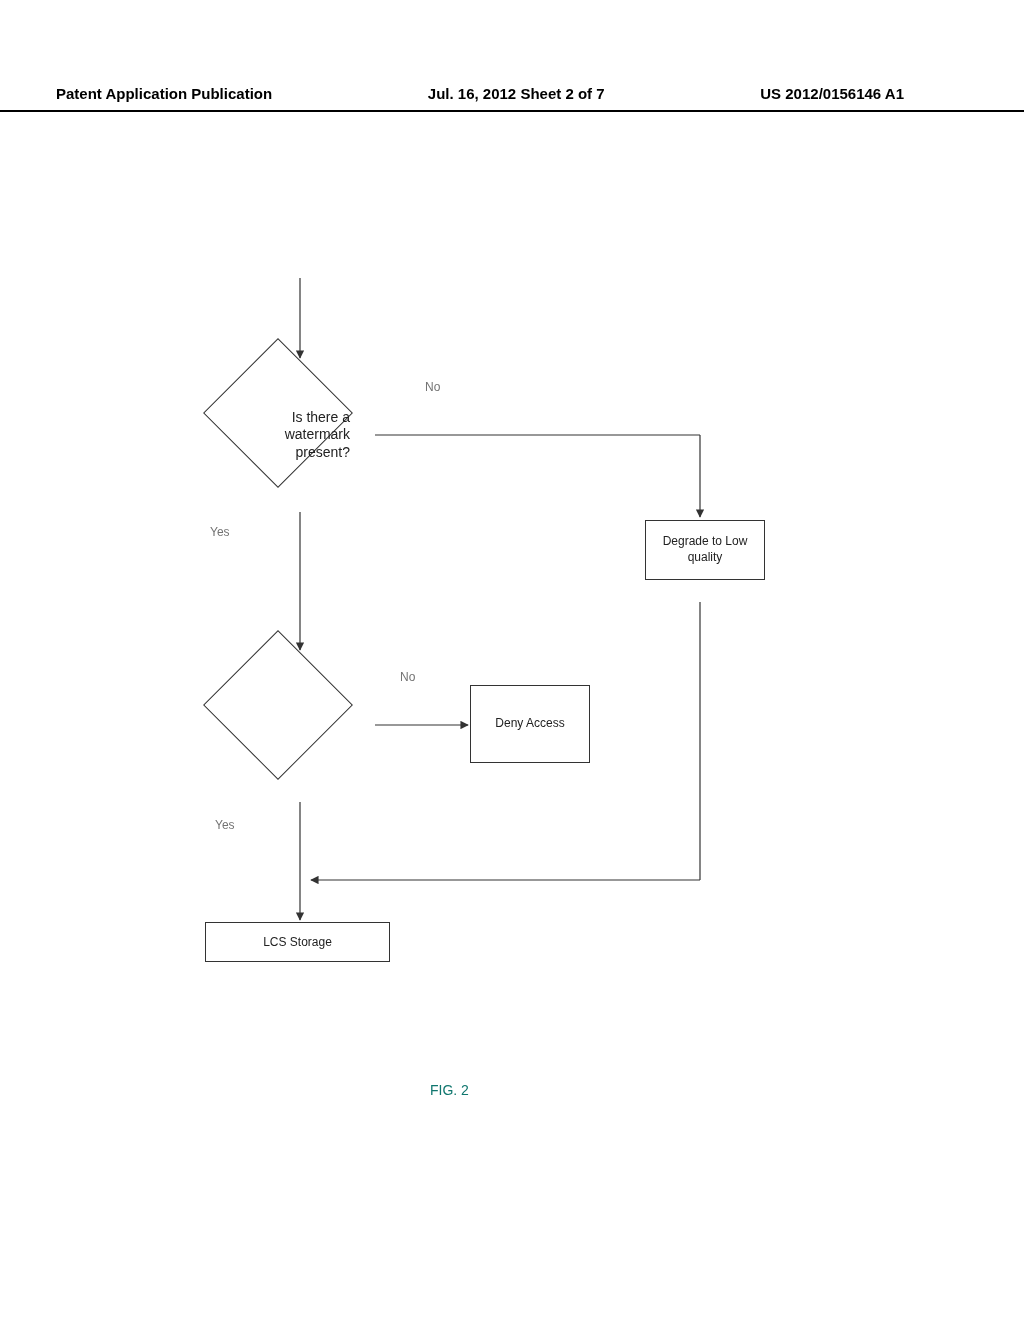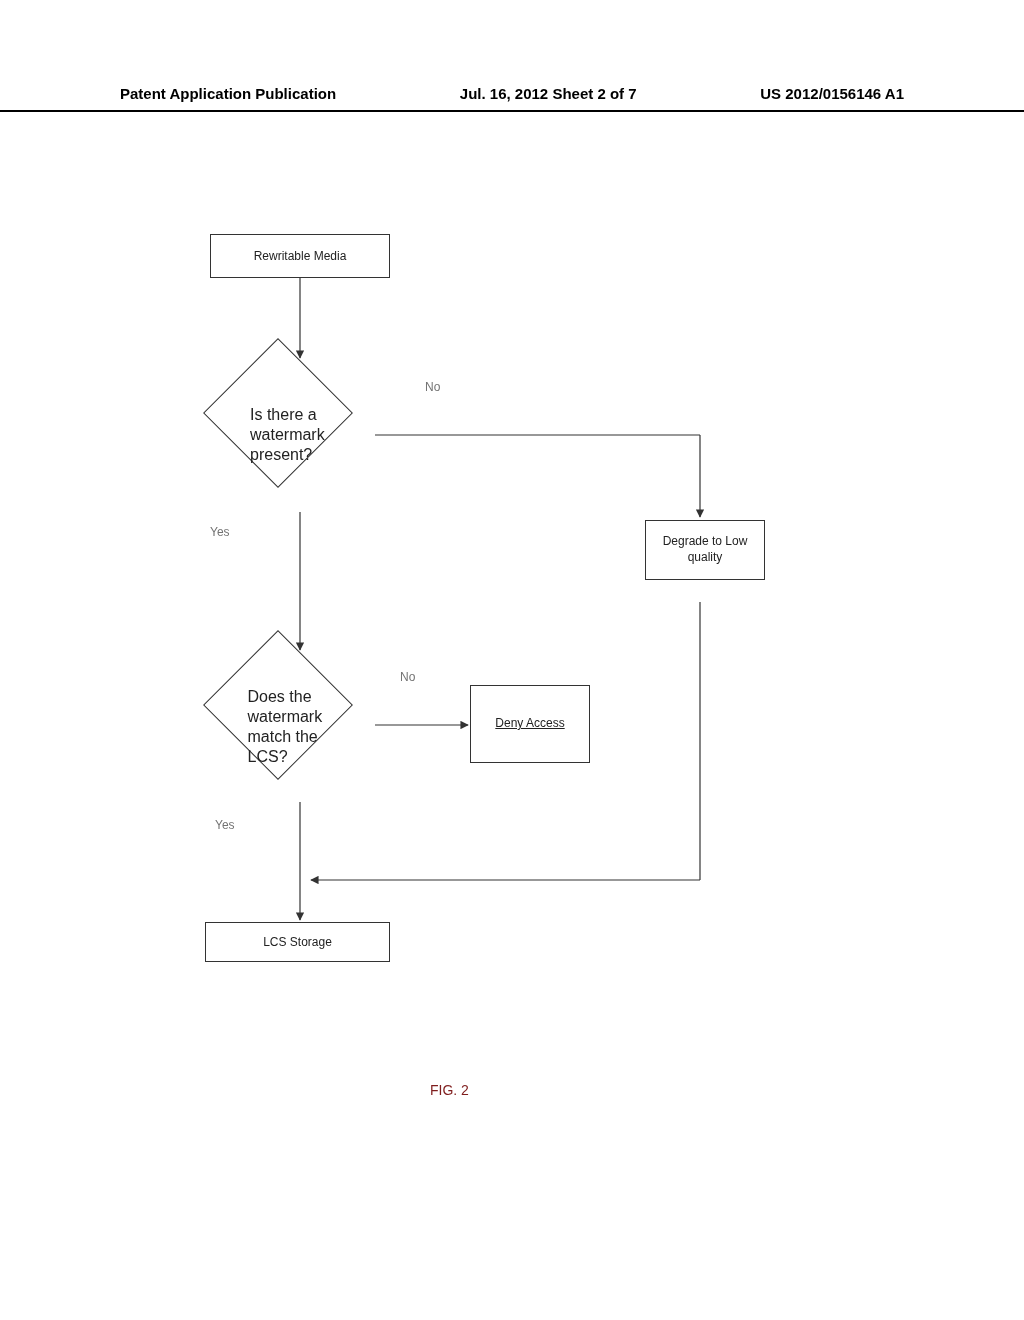--- a/index.html
+++ b/index.html
@@ -8,21 +8,21 @@
     background: #fff;
     width: 1024px;
     height: 1320px;
     position: relative;
   }
   .header {
     position: absolute;
     top: 85px;
     left: 0;
     right: 0;
-    padding: 0 120px 8px 120px;
+    padding: 0 120px 8px 56px;
     border-bottom: 2px solid #000;
     display: flex;
     justify-content: space-between;
     font-size: 15px;
     font-weight: bold;
   }
   .diagram-area {
     position: absolute;
     top: 200px;
     left: 100px;
@@ -49,34 +49,34 @@
     border: 1px solid #333;
     background: #fff;
   }
   .diamond-label {
     position: absolute;
     width: 150px;
     height: 150px;
     display: flex;
     align-items: center;
     justify-content: center;
-    text-align: left;
-    font-size: 16px;
+    text-align: right;
+    font-size: 14px;
     color: #222;
     pointer-events: none;
   }
   .edge-label {
     position: absolute;
     font-size: 12px;
     color: #737373;
   }
   .fig-label {
     position: absolute;
     font-size: 14px;
-    color: #7f1d1d;
+    color: #0f766e;
   }
   svg.lines {
     position: absolute;
     top: 0; left: 0;
     width: 820px;
     height: 900px;
     overflow: visible;
   }
 </style>
 </head>
@@ -105,40 +105,34 @@
     <line x1="200" y1="312" x2="200" y2="450" stroke="#333" stroke-width="1.2" marker-end="url(#arrow)"></line>
 
     <line x1="275" y1="525" x2="368" y2="525" stroke="#333" stroke-width="1.2" marker-end="url(#arrow)"></line>
 
     <line x1="200" y1="602" x2="200" y2="720" stroke="#333" stroke-width="1.2" marker-end="url(#arrow)"></line>
 
     <line x1="600" y1="402" x2="600" y2="680" stroke="#333" stroke-width="1.2"></line>
     <line x1="600" y1="680" x2="211" y2="680" stroke="#333" stroke-width="1.2" marker-end="url(#arrow)"></line>
   </svg>
 
-  <div class="box" style="left:110px; top:34px; width:180px; height:44px;">
-    <span>Rewritable Media</span>
-  </div>
 
   <div class="diamond" style="left:125px; top:160px; width:106px; height:106px;"></div>
   <div class="diamond-label" style="left:125px; top:160px;">
     <span style="max-width:100px; line-height:1.25;">Is there a watermark present?</span>
   </div>
 
   <div class="diamond" style="left:125px; top:452px; width:106px; height:106px;"></div>
-  <div class="diamond-label" style="left:125px; top:452px;">
-    <span style="max-width:105px; line-height:1.25;">Does the watermark match the LCS?</span>
-  </div>
 
   <div class="box" style="left:545px; top:320px; width:120px; height:60px;">
     <span style="line-height:1.3;">Degrade to Low quality</span>
   </div>
 
   <div class="box" style="left:370px; top:485px; width:120px; height:78px;">
-    <span style="line-height:1.3;text-decoration:underline;">Deny Access</span>
+    <span style="line-height:1.3;">Deny Access</span>
   </div>
 
   <div class="box" style="left:105px; top:722px; width:185px; height:40px;">
     <span>LCS Storage</span>
   </div>
 
   <div class="edge-label" style="left:325px; top:180px;">No</div>
   <div class="edge-label" style="left:110px; top:325px;">Yes</div>
   <div class="edge-label" style="left:300px; top:470px;">No</div>
   <div class="edge-label" style="left:115px; top:618px;">Yes</div>

